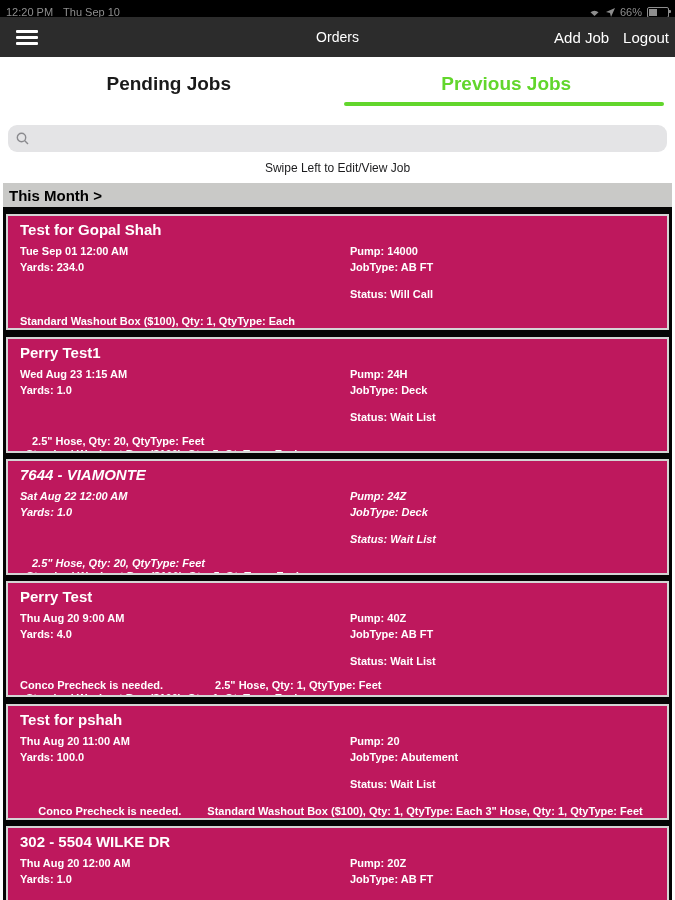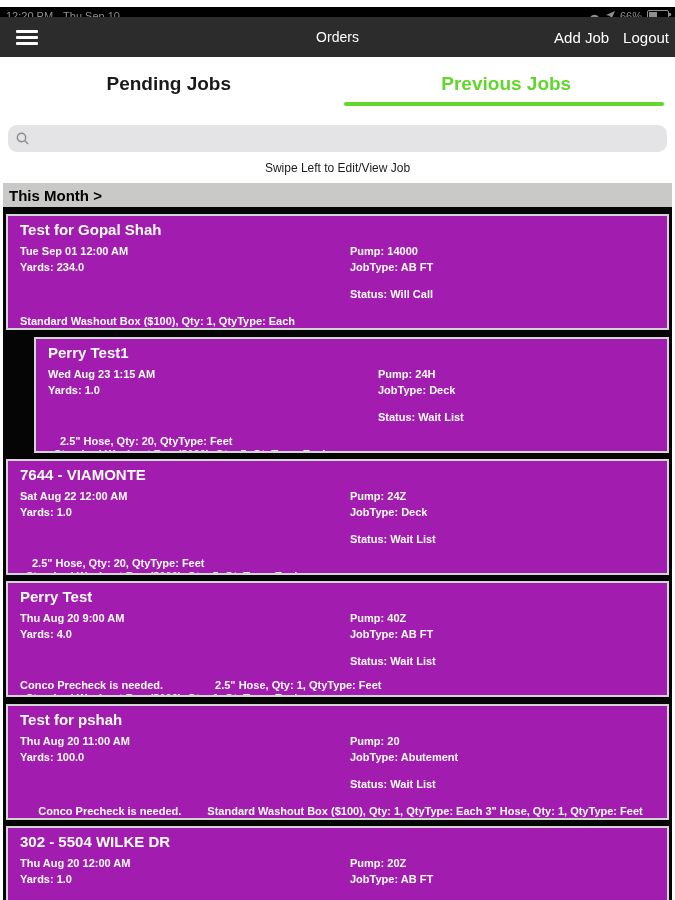--- a/index.html
+++ b/index.html
@@ -3,23 +3,23 @@
 <meta charset="utf-8">
 <style>
   html,body{margin:0;padding:0;}
   body{
     width:675px;height:900px;position:relative;overflow:hidden;
     background:#ffffff;font-family:"Liberation Sans", sans-serif;
     -webkit-font-smoothing:antialiased;
   }
   
   .statusbar{
-    position:absolute;top:7px;left:0;right:0;height:17px;background:#000;
+    position:absolute;top:0;left:0;right:0;height:17px;background:#000;
     display:flex;align-items:center;justify-content:space-between;
-    color:#8e8e8e;font-size:11px;padding:5px 6px;box-sizing:border-box;
+    color:#8e8e8e;font-size:11px;padding:12px 6px;box-sizing:border-box;
   }
   .statusbar .left{display:flex;gap:10px;align-items:center;}
   .statusbar .right{display:flex;gap:5px;align-items:center;}
   .battery{width:20px;height:9px;border:1px solid #8e8e8e;border-radius:2px;position:relative;}
   .battery .fill{position:absolute;left:1px;top:1px;bottom:1px;width:38%;background:#8e8e8e;}
   .battery .nub{position:absolute;right:-3px;top:2px;width:2px;height:3px;background:#8e8e8e;border-radius:0 1px 1px 0;}
   
   .navbar{
     position:absolute;top:17px;left:0;right:0;height:40px;background:#2c2c2c;
     display:flex;align-items:center;color:#fff;
@@ -51,38 +51,38 @@
   
   .hint{position:absolute;top:161px;left:0;right:0;text-align:center;font-size:12px;color:#1c1c1e;}
   
   .listarea{position:absolute;top:183px;left:3px;right:3px;bottom:0;background:#050505;}
   .section-header{
     height:24px;background:#c9c9c7;color:#000;font-size:15px;font-weight:bold;
     display:flex;align-items:center;padding-left:6px;cursor:pointer;
   }
   .card{
     position:absolute;left:3px;right:3px;height:116px;box-sizing:border-box;
-    background:#a21caf;border:2px solid #d4d4d4;color:#fff;overflow:hidden;
+    background:#be185d;border:2px solid #d4d4d4;color:#fff;overflow:hidden;
   }
   .card .title{position:absolute;top:5px;left:12px;font-size:15px;font-weight:bold;}
   .card .dt{position:absolute;top:29px;left:12px;font-size:11px;font-weight:bold;}
   .card .yards{position:absolute;top:45px;left:12px;font-size:11px;font-weight:bold;}
   .card .pump{position:absolute;top:29px;left:342px;font-size:11px;font-weight:bold;}
   .card .jobtype{position:absolute;top:45px;left:342px;font-size:11px;font-weight:bold;}
   .card .status{position:absolute;top:72px;left:342px;font-size:11px;font-weight:bold;}
   .card .foot{position:absolute;left:12px;right:6px;top:96px;font-size:11px;font-weight:bold;line-height:13px;white-space:nowrap;}
   .card .foot.single{top:99px;}
   .card .foot .indent{padding-left:12px;display:inline-block;}
   .card .note{margin-right:52px;}
   .card .note.small-gap{margin-right:26px;}
   .card .clipped{display:block;padding-left:6px;}
   
   .card.c0{top:31px;}
-  .card.c1{top:154px;margin-left:28px;}
-  .card.c2{top:276px;}
+  .card.c1{top:154px;}
+  .card.c2{top:276px;font-style:italic;}
   .card.c3{top:398px;}
   .card.c4{top:521px;text-align:center;}
   .card.c5{top:643px;height:116px;}
   
   .icon{display:inline-block;line-height:0;}
 </style>
 </head>
 <body>
 
 <div class="statusbar">

